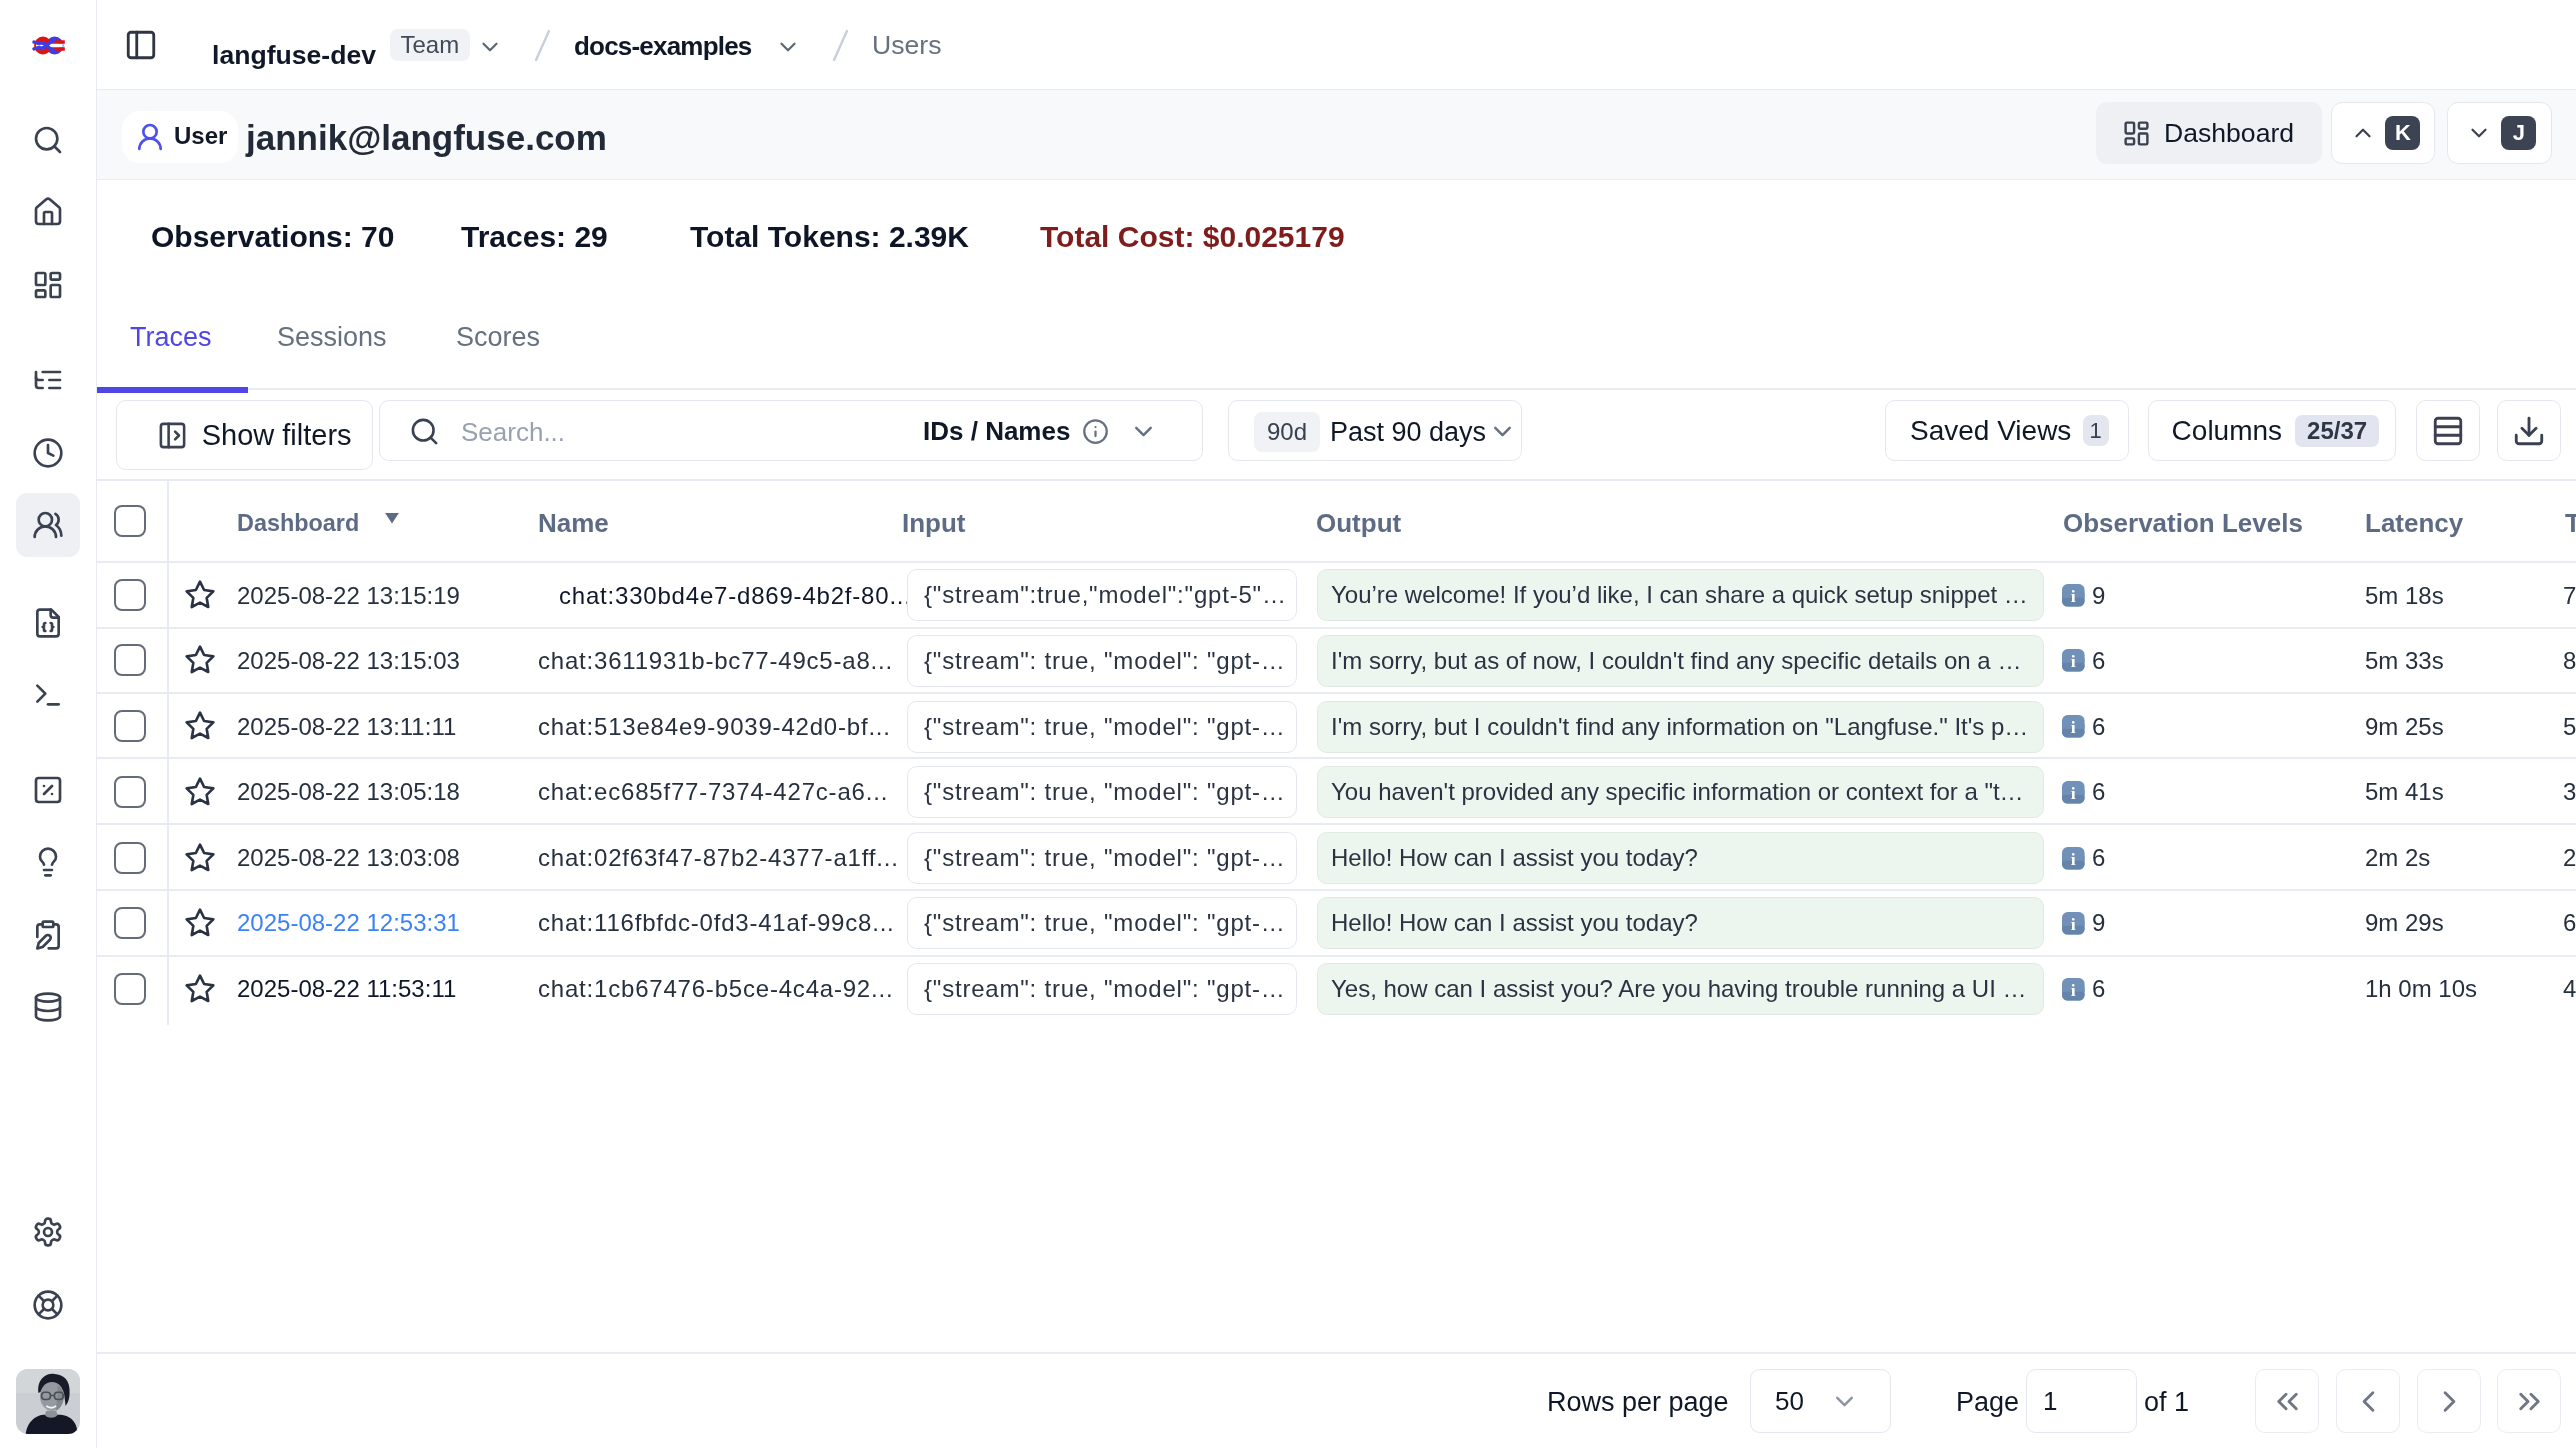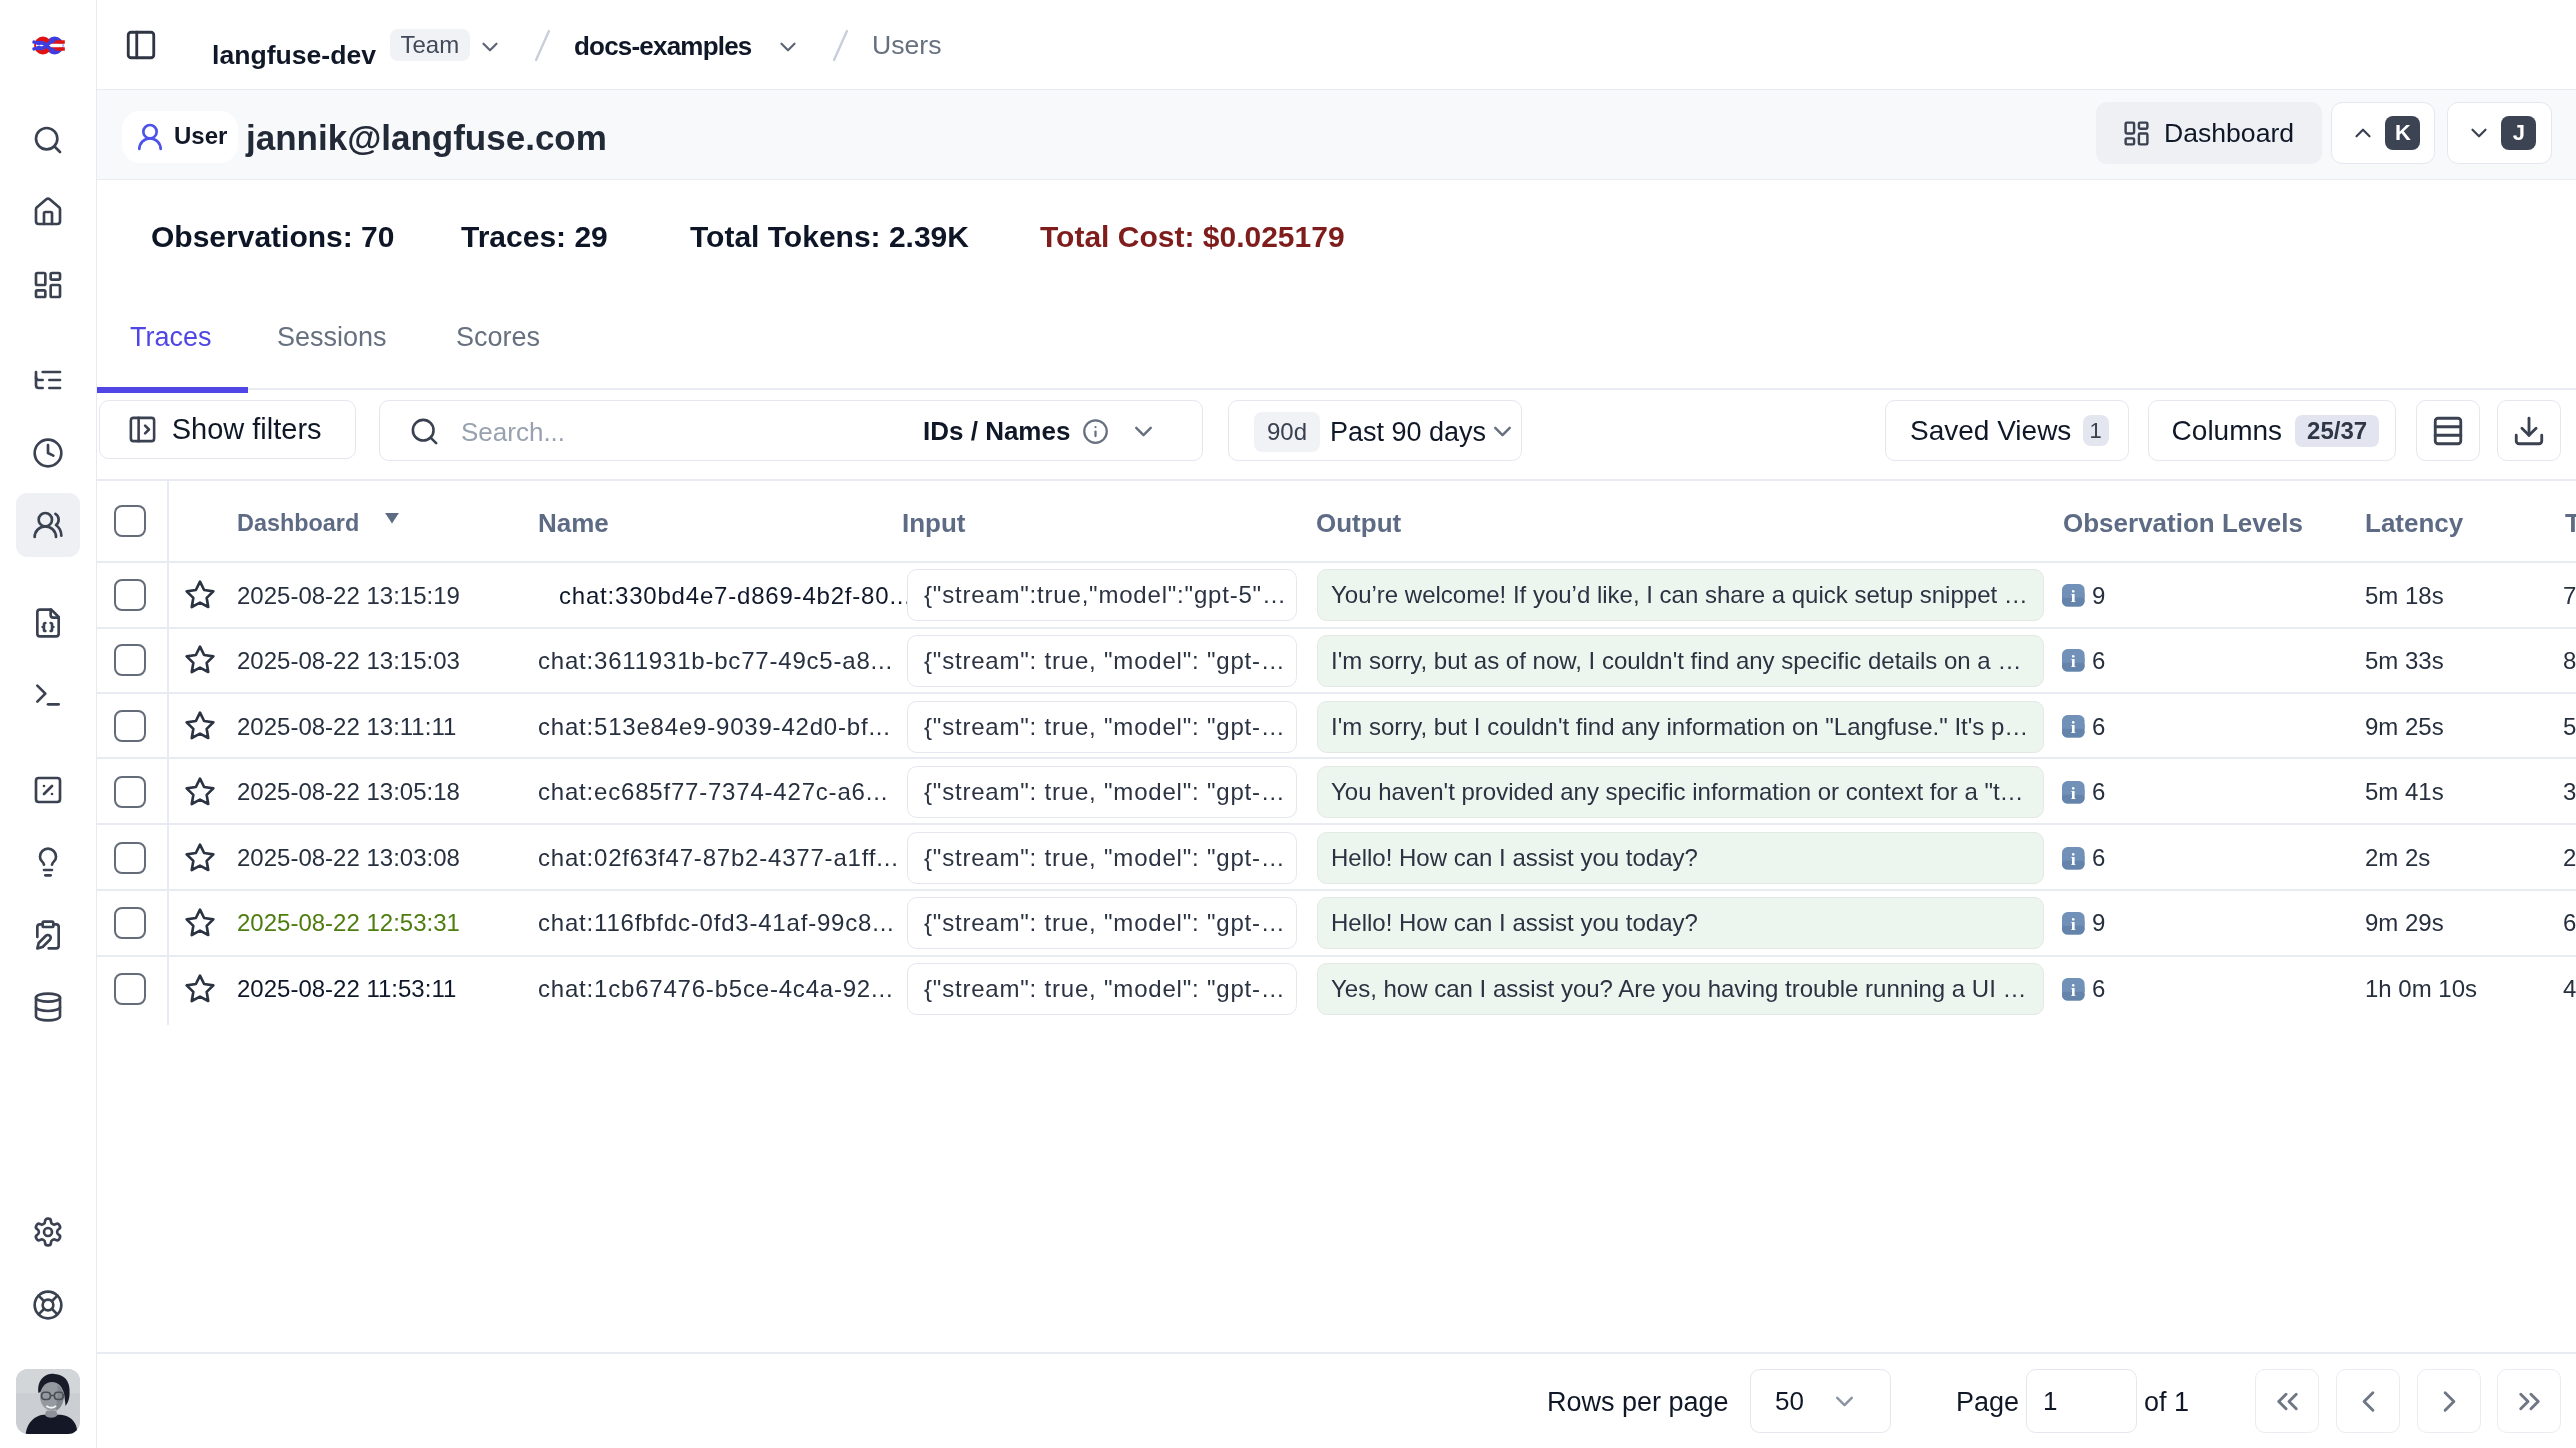--- a/index.html
+++ b/index.html
@@ -208,21 +208,21 @@
   <div class="abs" style="left:461px;top:220px;font-size:30px;font-weight:700;color:#0d1526;white-space:nowrap;">Traces: 29</div>
   <div class="abs" style="left:690px;top:220px;font-size:30px;font-weight:700;color:#0d1526;white-space:nowrap;">Total Tokens: 2.39K</div>
   <div class="abs" style="left:1040px;top:220px;font-size:30px;font-weight:700;color:#7f1d1d;white-space:nowrap;">Total Cost: $0.025179</div>
 
   <div class="abs" style="left:130px;top:322px;font-size:27px;color:#4f46e5;">Traces</div>
   <div class="abs" style="left:277px;top:322px;font-size:27px;color:#66707f;">Sessions</div>
   <div class="abs" style="left:456px;top:322px;font-size:27px;color:#66707f;">Scores</div>
   <div class="abs" style="left:97px;top:388px;width:2479px;height:1.6px;background:#e9ebf2;"></div>
   <div class="abs" style="left:97px;top:387px;width:151px;height:5.6px;background:#4f46e5;"></div>
 
-  <div class="abs btn" style="left:99px;top:400px;width:257px;height:59px;padding-left:27px;">
+  <div class="abs btn" style="left:116px;top:400px;width:257px;height:70px;padding-left:40px;">
     <svg class="ic" width="31" height="31" viewBox="0 0 24 24">
         <rect width="18" height="18" x="3" y="3" rx="2"></rect>
         <path d="M9 3v18"></path>
         <path d="m14 9 3 3-3 3"></path>
       </svg>
     <span style="margin-left:13.7px;font-size:29px;font-weight:500;color:#101828;">Show filters</span>
   </div>
   <div class="abs btn" style="left:379px;top:400px;width:824px;height:61px;">
     <svg class="ic" style="position:absolute;left:29px;top:15.3px;" width="31" height="31" viewBox="0 0 24 24">
         <circle cx="11" cy="11" r="8"></circle>
@@ -393,21 +393,21 @@
       <text x="14" y="22" text-anchor="middle" font-family="Liberation Serif, serif" font-weight="bold" font-size="22" fill="#fff">i</text>
     </svg>
   <div class="abs" style="left:2092px;top:844px;font-size:24px;color:#27303f;">6</div>
   <div class="abs" style="left:2365px;top:844px;font-size:24px;color:#27303f;white-space:nowrap;">2m 2s</div>
   <div class="abs" style="left:2563px;top:844px;font-size:24px;color:#27303f;">2</div>
   <div class="abs" style="left:97px;top:955px;width:2479px;height:1.6px;background:#e9ebf2;"></div>
   <div class="abs" style="left:114px;top:907px;width:32px;height:32px;border:2.4px solid #646b79;border-radius:8px;"></div>
   <svg class="abs" style="left:184px;top:907px;" width="32" height="32" viewBox="0 0 24 24" fill="none" stroke="#2b3342" stroke-width="2" stroke-linecap="round" stroke-linejoin="round">
       <polygon points="12 2 15.09 8.26 22 9.27 17 14.14 18.18 21.02 12 17.77 5.82 21.02 7 14.14 2 9.27 8.91 8.26"></polygon>
     </svg>
-  <div class="abs" style="left:237px;top:909px;font-size:24px;color:#4d7c0f;white-space:nowrap;">2025-08-22 12:53:31</div>
+  <div class="abs" style="left:237px;top:909px;font-size:24px;color:#3b82f6;white-space:nowrap;">2025-08-22 12:53:31</div>
   <div class="abs" style="left:538px;top:909px;font-size:24px;letter-spacing:0.8px;color:#27303f;white-space:nowrap;">chat:116fbfdc-0fd3-41af-99c8...</div>
   <div class="abs" style="left:907px;top:897px;width:390px;height:52px;background:#fff;border:1.6px solid #e5e7ee;border-radius:9.7px;padding:0 3.2px 0 16px;display:flex;align-items:center;">
       <span style="display:block;width:100%;font-size:24px;letter-spacing:0.8px;color:#2b3342;white-space:nowrap;overflow:hidden;text-overflow:ellipsis;">{"stream": true, "model": "gpt-4o", "messages": [{"role": "user"}]}</span>
     </div>
   <div class="abs" style="left:1317px;top:897px;width:727px;height:52px;background:#edf6ee;border:1.6px solid #e2e8e3;border-radius:9.7px;padding:0 11.3px 0 13px;display:flex;align-items:center;">
       <span style="display:block;width:100%;font-size:24px;color:#2b3342;white-space:nowrap;overflow:hidden;text-overflow:ellipsis;">Hello! How can I assist you today?</span>
     </div>
   <svg class="abs" style="left:2062px;top:912px;" width="22.6" height="22.6" viewBox="0 0 28 28">
       <rect width="28" height="28" rx="7" fill="#7191b8"></rect>
       <rect y="14" width="28" height="14" rx="7" fill="#6584ab"></rect>

